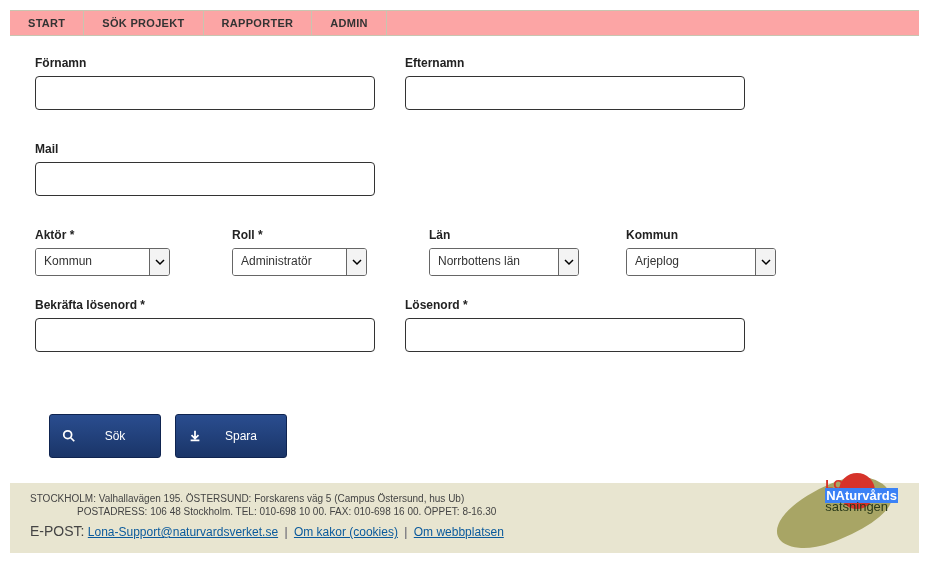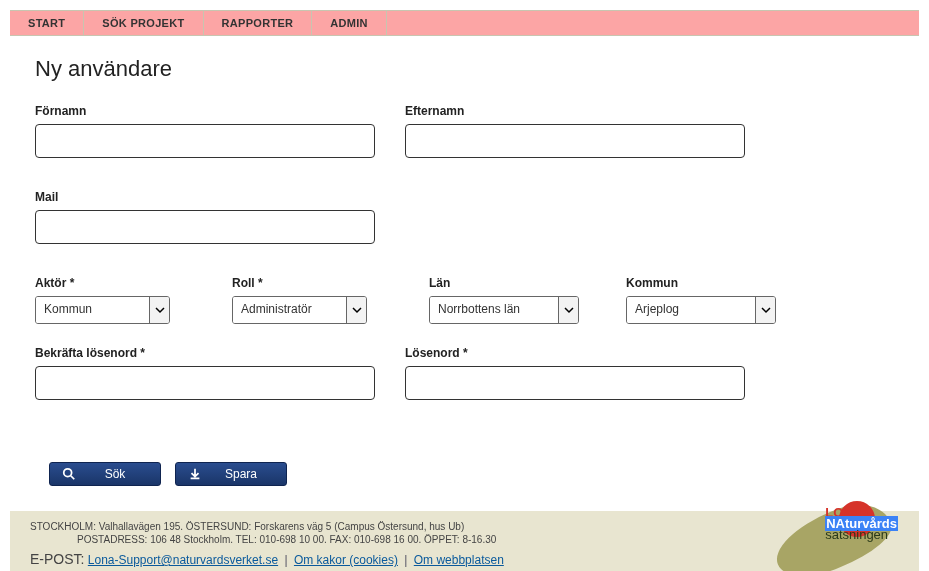--- a/index.html
+++ b/index.html
@@ -22,21 +22,21 @@
     .dropdown-group.c1 { width: 185px; }
     .dropdown-group.c2 { width: 185px; }
     .dropdown-group.c3 { width: 185px; }
     .dropdown-group.c4 { width: 185px; }
     .select-wrap { display: flex; align-items: stretch; border: 1px solid #666; border-radius: 3px; height: 28px; width: 135px; overflow: hidden; }
     .select-text { flex: 1; padding: 5px 8px; font-size: 12px; background: #fff; }
     .select-arrow { width: 20px; background: #f3f3f3; border-left: 1px solid #666; display: flex; align-items: center; justify-content: center; }
     .select-arrow svg { width: 10px; height: 10px; }
     
     .button-row { display: flex; gap: 14px; margin-top: 30px; margin-left: 14px; }
-    .btn { background: #1f3f7a; background: linear-gradient(#2a4d8f, #1a3568); color: #fff; border: 1px solid #0f2450; border-radius: 3px; height: 24px; display: flex; align-items: center; padding: 0 20px 0 12px; font-size: 12px; cursor: pointer; gap: 14px; min-width: 112px; }
+    .btn { background: #1f3f7a; background: linear-gradient(#2a4d8f, #1a3568); color: #fff; border: 1px solid #0f2450; border-radius: 3px; height: 44px; display: flex; align-items: center; padding: 0 20px 0 12px; font-size: 12px; cursor: pointer; gap: 14px; min-width: 112px; }
     .btn .icon-slot { width: 14px; display:flex; align-items:center; justify-content:center; }
     .btn .btn-text { flex:1; text-align:center; }
     .btn svg { fill: #fff; }
     
     .footer { background: #e8e5d0; padding: 10px 20px 14px 20px; margin: 0 10px; position: relative; font-size: 10px; color: #444; }
     .footer-line1 { margin-bottom: 2px; }
     .footer-line2 { margin-bottom: 6px; margin-left: 47px; }
     .footer-links { font-size: 12px; }
     .footer-links .epost-label { font-size: 14px; }
     .footer-links a { color: #0a5a9c; text-decoration: underline; }
@@ -52,21 +52,20 @@
 <body>
 
 <div class="top-nav">
   <div class="top-nav-item">START</div>
   <div class="top-nav-item">SÖK PROJEKT</div>
   <div class="top-nav-item">RAPPORTER</div>
   <div class="top-nav-item">ADMIN</div>
 </div>
 
 <div class="content">
-  <h1 class="page-title">Ny användare</h1>
 
   <div class="form-grid">
     <div class="form-row">
       <label class="form-label">Förnamn</label>
       <input class="text-input" type="text" value="" style="">
     </div>
     <div class="form-row">
       <label class="form-label">Efternamn</label>
       <input class="text-input" type="text" value="" style="">
     </div>

